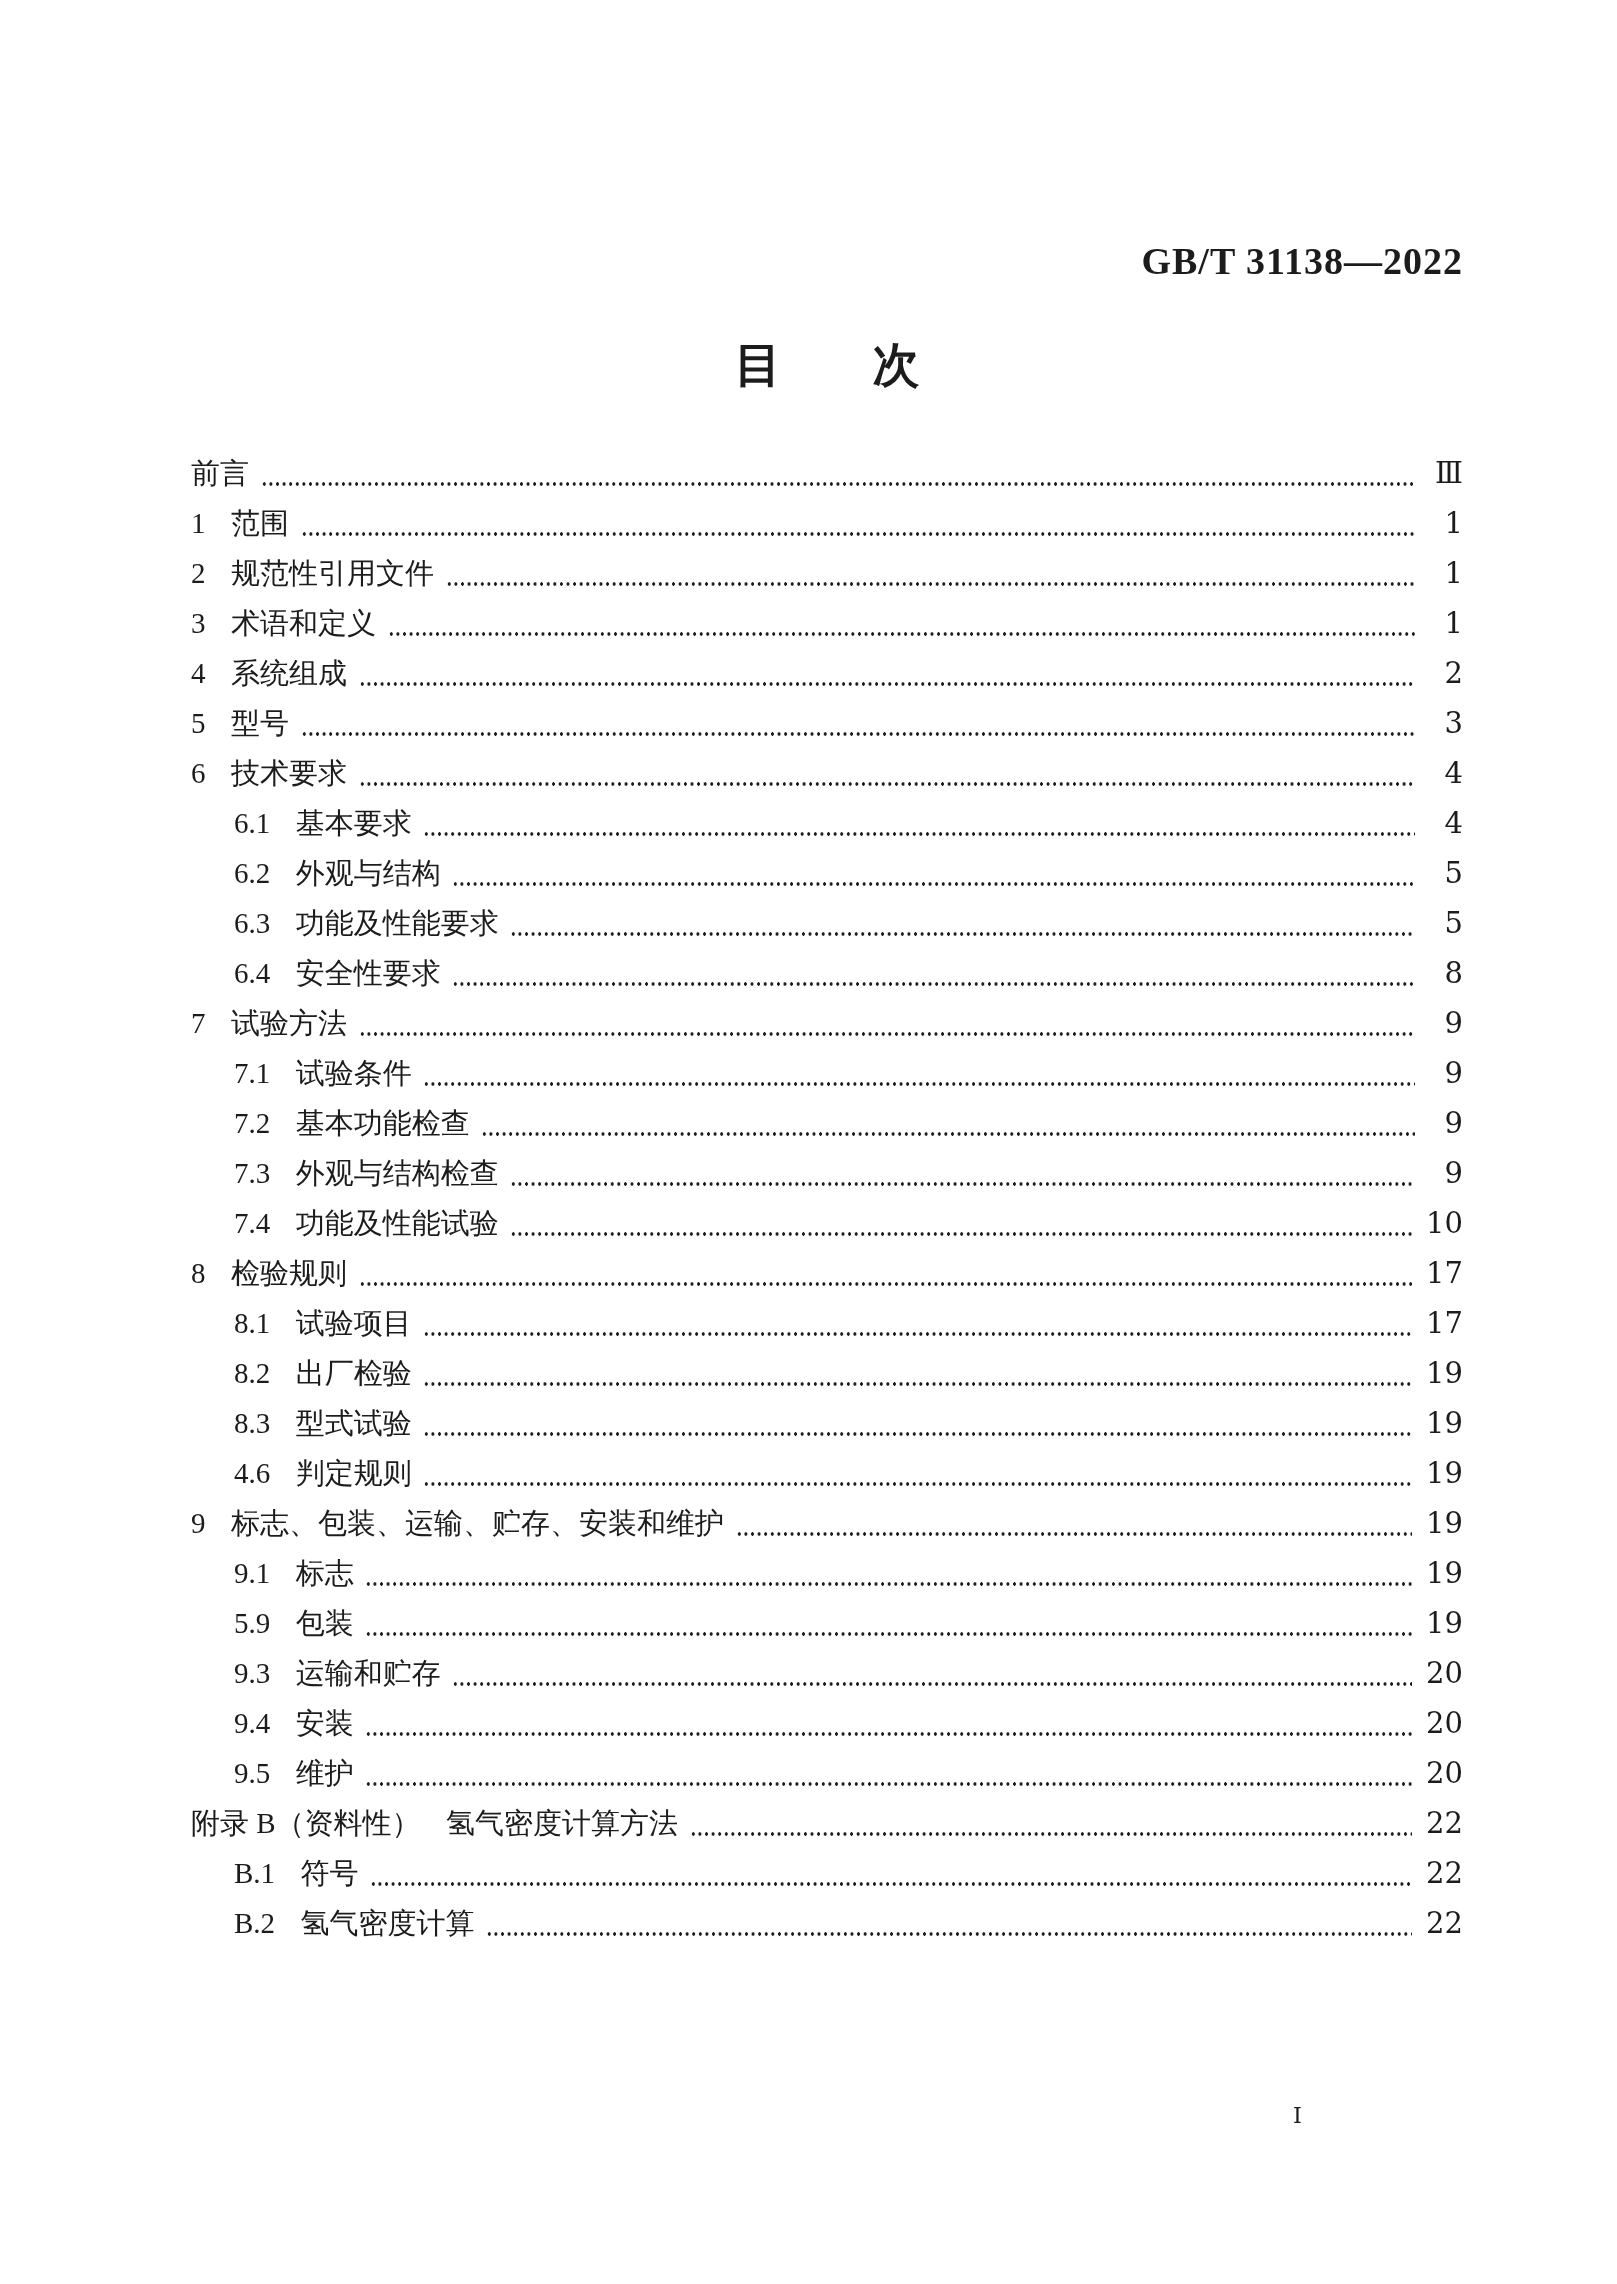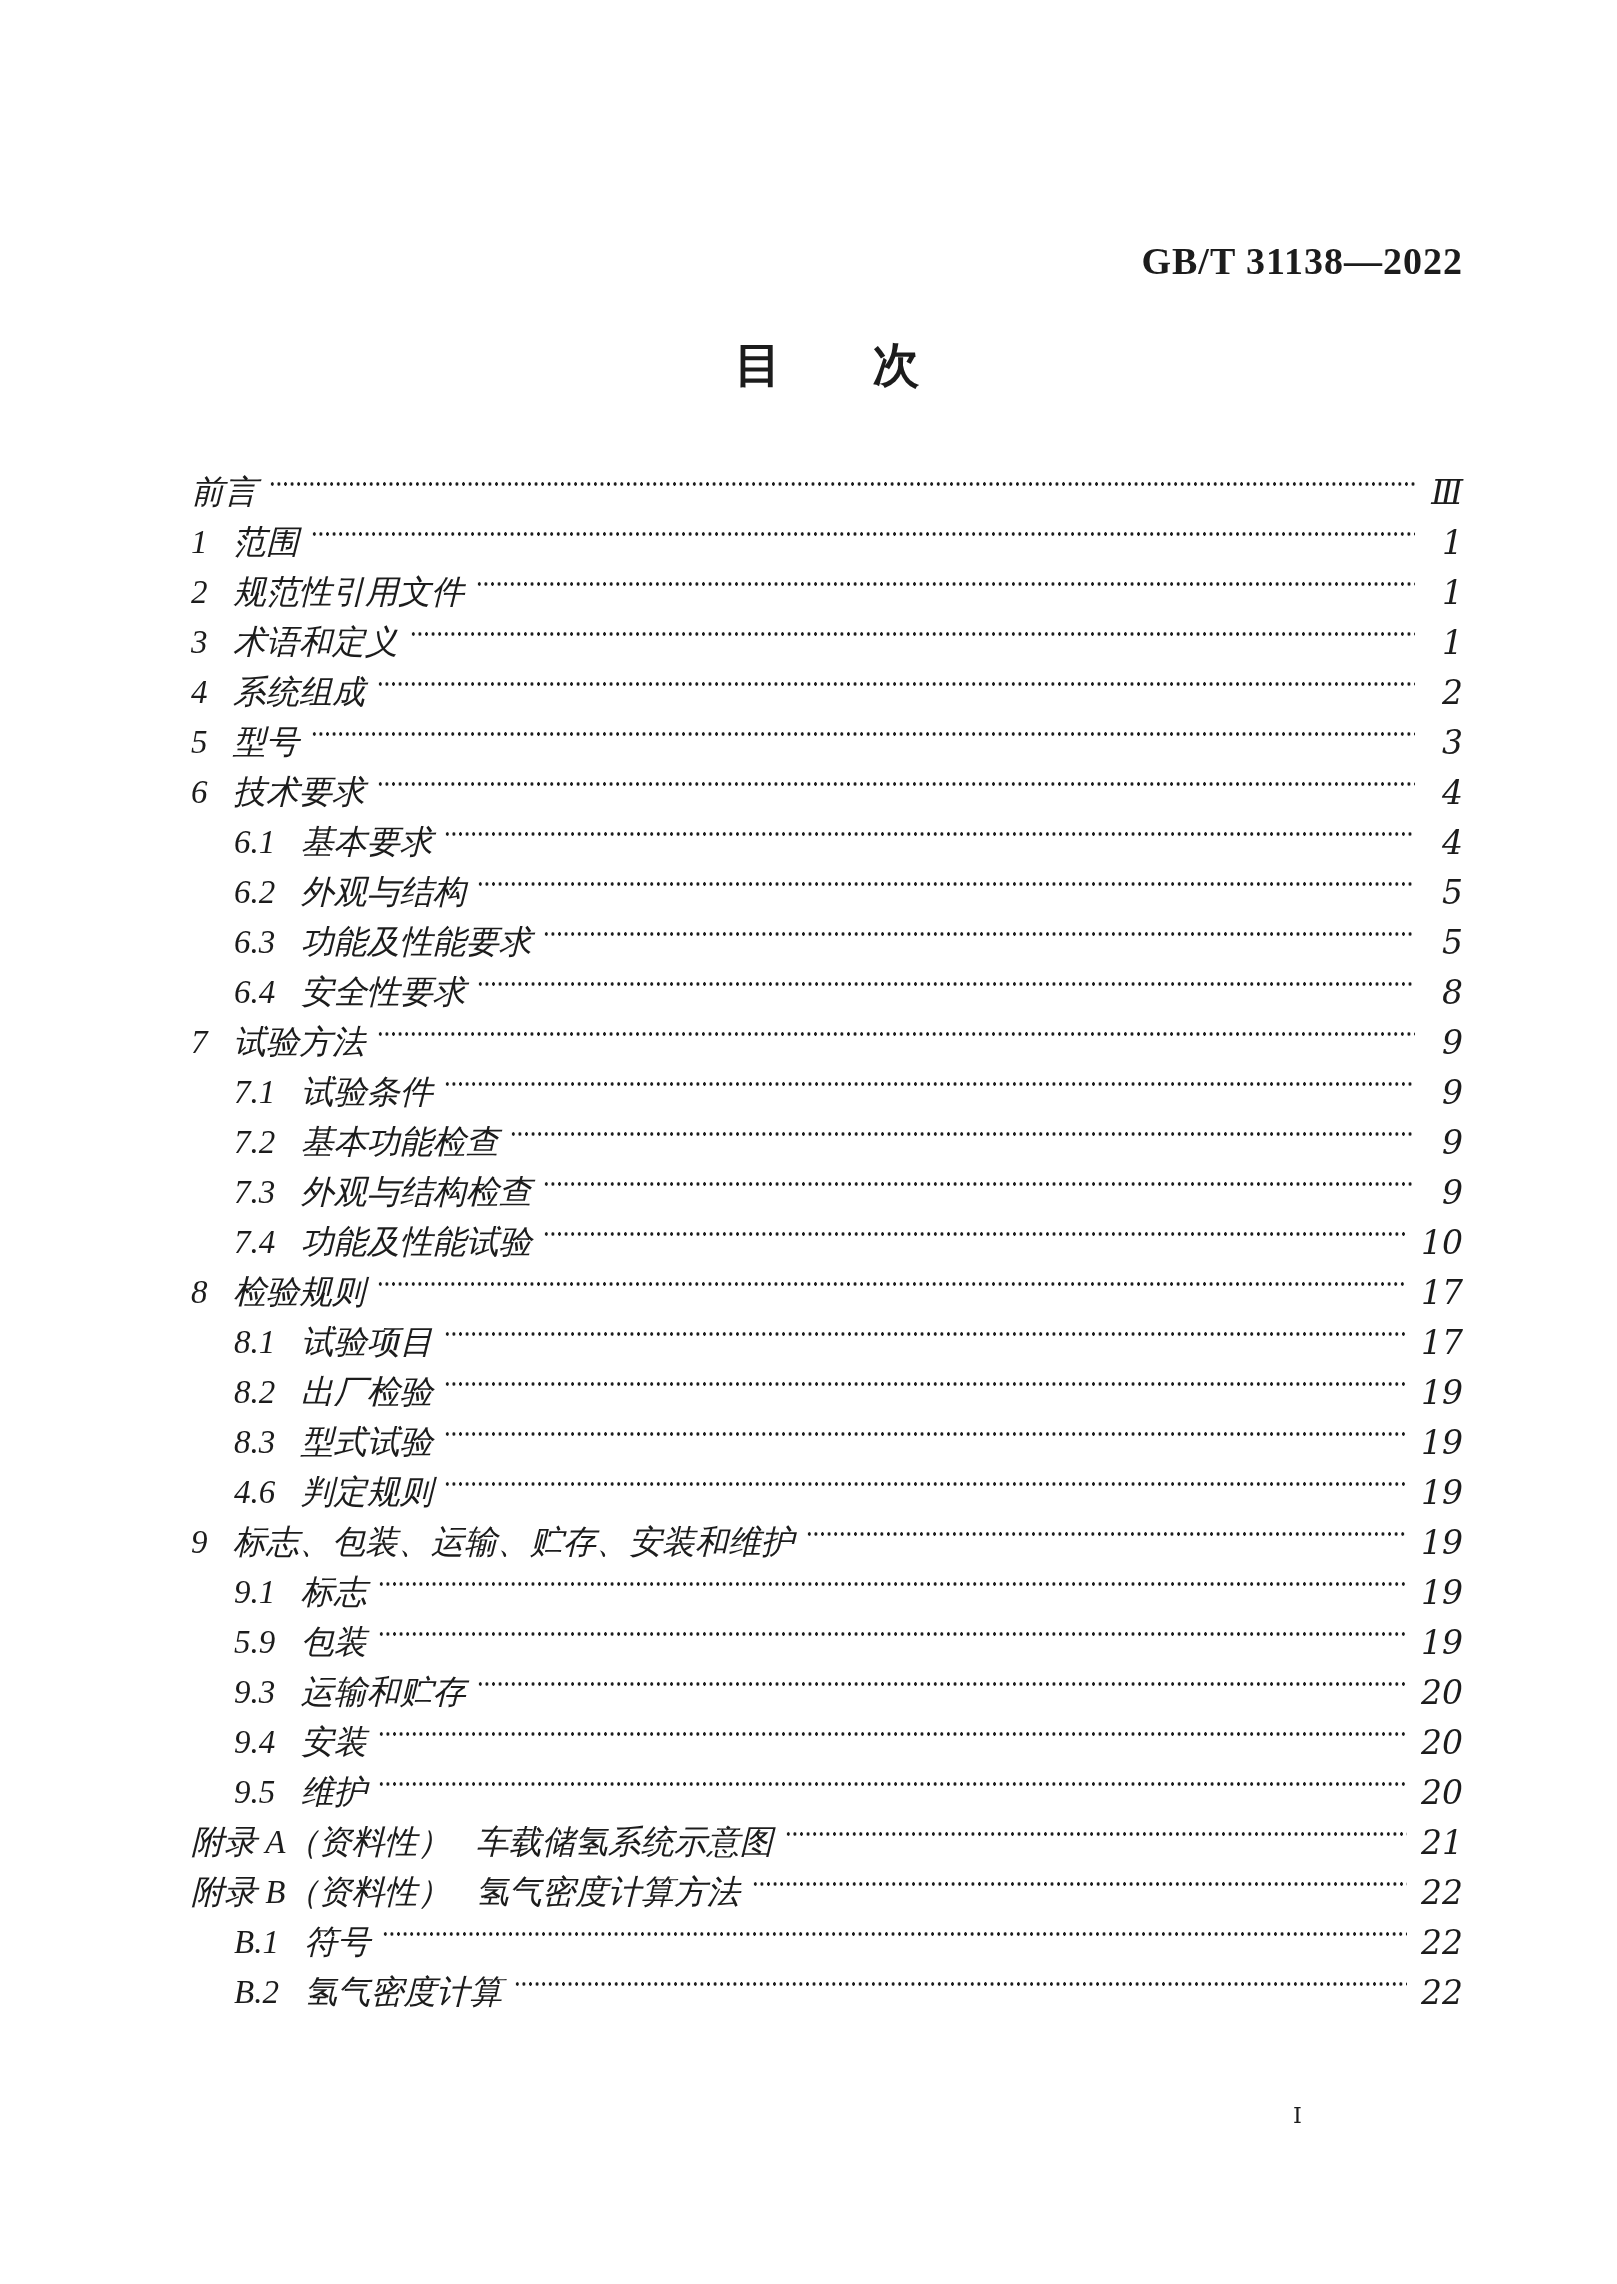--- a/index.html
+++ b/index.html
@@ -39,26 +39,25 @@
     line-height: 1.1;
   }
   .toc {
     position: absolute;
     left: 191px;
     top: 459px;
     width: 1272px;
   }
   .toc-row {
     display: flex;
-    align-items: flex-end;
+    align-items: flex-start;
     height: 50px;
-    font-size: 33px;
+    font-size: 29px;
     line-height: 1;
     white-space: nowrap;
-    font-style: italic;
   }
   .toc-row.indent-1 { padding-left: 43px; }
   .toc-prefix { margin-right: 25.4px; }
   .toc-leader {
     flex: 1 1 auto;
     align-self: stretch;
     margin: 0 13.7px 0 11.7px;
     background-image: radial-gradient(circle, #1c1c1c 1.7px, rgba(0,0,0,0) 1.8px);
     background-size: 6.6px 50px;
     background-repeat: repeat-x;
@@ -247,26 +246,20 @@
       <span class="toc-leader"></span>
       <span class="toc-page">20</span>
     </div>
       <div class="toc-row indent-1">
       <span class="toc-prefix">9.5</span>
       <span class="toc-label">维护</span>
       <span class="toc-leader"></span>
       <span class="toc-page">20</span>
     </div>
       <div class="toc-row">
-      <span class="toc-prefix">附录 A（资料性）</span>
-      <span class="toc-label">车载储氢系统示意图</span>
-      <span class="toc-leader"></span>
-      <span class="toc-page">21</span>
-    </div>
-      <div class="toc-row">
       <span class="toc-prefix">附录 B（资料性）</span>
       <span class="toc-label">氢气密度计算方法</span>
       <span class="toc-leader"></span>
       <span class="toc-page">22</span>
     </div>
       <div class="toc-row indent-1">
       <span class="toc-prefix">B.1</span>
       <span class="toc-label">符号</span>
       <span class="toc-leader"></span>
       <span class="toc-page">22</span>

